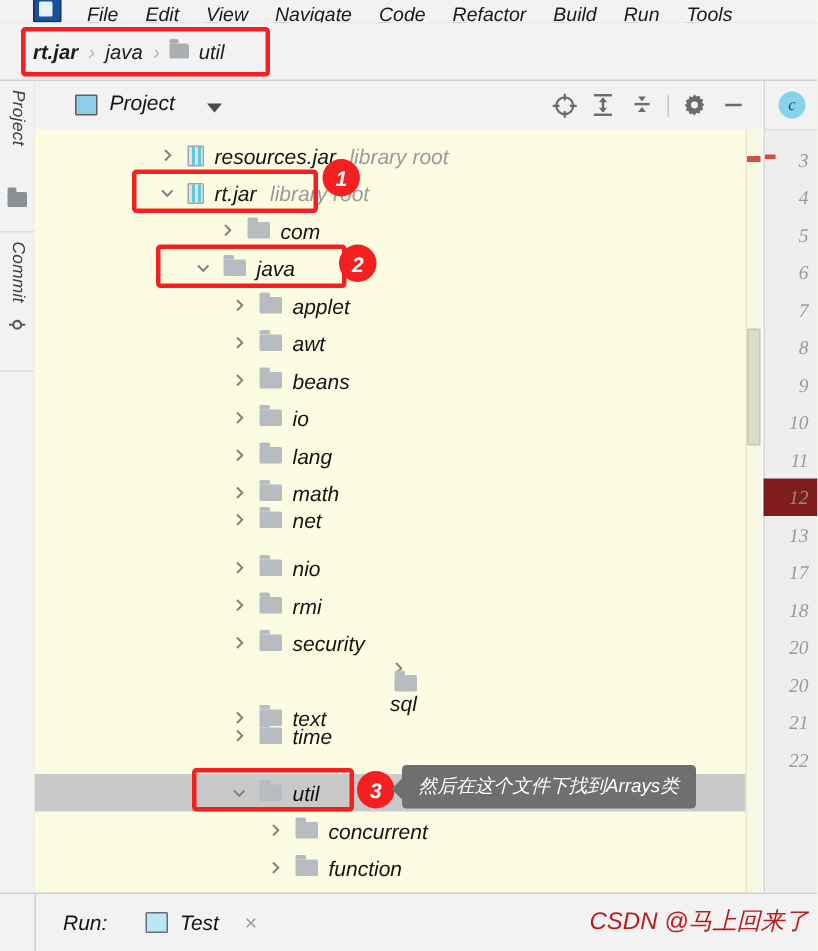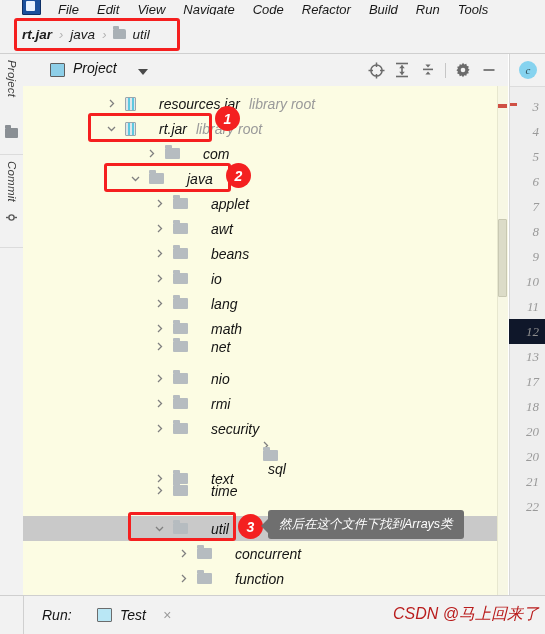--- a/index.html
+++ b/index.html
@@ -131,21 +131,21 @@
     border:1px solid #9aa6ad;box-sizing:border-box;border-radius:1px;
   }
   .ic-folder{
     width:15px;height:11px;flex:none;position:relative;
     background:#b6bcc0;border-radius:1px;
   }
   .ic-folder::before{
     content:"";position:absolute;left:0;top:-3px;width:7px;height:3px;
     background:#b6bcc0;border-radius:1px 1px 0 0;
   }
-  .lbl{margin-left:23px;}
+  .lbl{margin-left:7px;}
   .lbl-dim{margin-left:9px;color:#9a9a9a;}
 
   
   .tree-track{
     position:absolute;right:0;top:0;width:11px;height:509px;background:#f7f7e4;
     border-left:1px solid #e7e7cf;box-sizing:border-box;
   }
   .tree-thumb{
     position:absolute;right:1px;top:133px;width:9px;height:78px;
     background:#dcdcc8;border:1px solid #c8c8b2;box-sizing:border-box;border-radius:1px;
@@ -166,21 +166,21 @@
   .c-badge{
     position:absolute;left:9px;top:7px;width:18px;height:18px;border-radius:50%;
     background:#86d3ef;display:flex;align-items:center;justify-content:center;
     font-size:11px;color:#2f4a55;font-family:"Liberation Serif",serif;
   }
   .lnum{
     position:absolute;right:6px;width:26px;height:25px;
     display:flex;align-items:center;justify-content:flex-end;
     font-size:13px;color:#9a9a9a;font-family:"Liberation Serif",serif;
   }
-  .lnum.hl{background:#0f172a;color:#8e8e8e;width:36px;right:0;padding-right:6px;box-sizing:border-box;}
+  .lnum.hl{background:#7f1d1d;color:#8e8e8e;width:36px;right:0;padding-right:6px;box-sizing:border-box;}
   .gut-marker{
     position:absolute;left:0;top:49px;width:7px;height:3px;background:#cf5044;
   }
 
   
   .runbar{
     position:absolute;left:0;top:595px;width:545px;height:39px;
     background:#f2f2f2;border-top:1px solid #cfcfcf;
   }
   .runbar .lstrip{position:absolute;left:0;top:0;width:23px;height:39px;background:#f2f2f2;border-right:1px solid #d0d0d0;}

